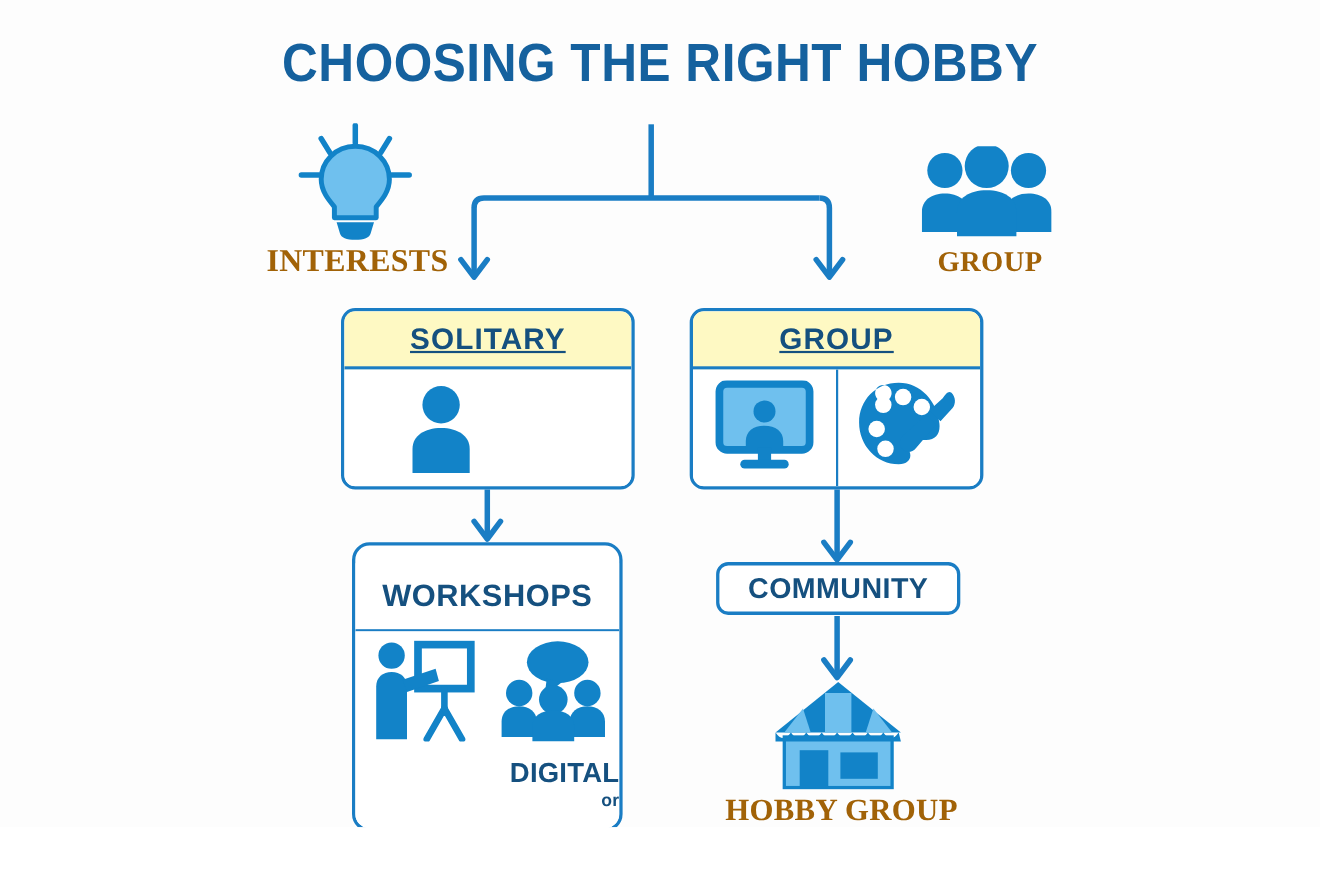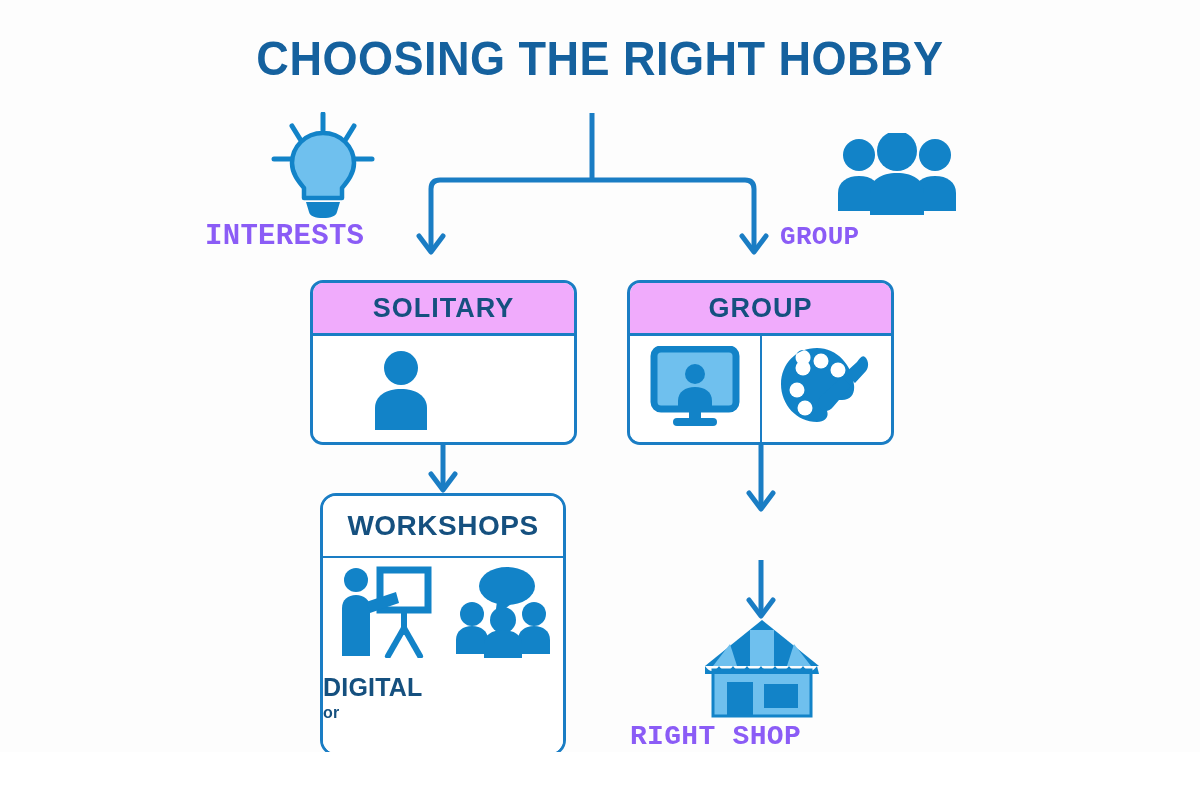--- a/index.html
+++ b/index.html
@@ -29,24 +29,24 @@
     font-weight: bold;
     letter-spacing: 0.5px;
     color: #15619e;
     font-family: "Liberation Sans", sans-serif;
     transform: scaleX(0.92);
   }
 
   
   .label {
     position: absolute;
-    text-align: left;
+    text-align: center;
     font-weight: bold;
-    color: #8b5cf6;
-    font-family: Liberation Mono, monospace;
+    color: #a16207;
+    font-family: Liberation Serif, serif;
     line-height: 1.05;
   }
 
   .label-interests {
     left: 205px;
     top: 222px;
     width: 240px;
     font-size: 29px;
     letter-spacing: 0.3px;
   }
@@ -81,26 +81,28 @@
   }
   .card-header {
     box-sizing: border-box;
     width: 100%;
     text-align: center;
     font-weight: bold;
     color: #15507f;
     font-family: "Liberation Sans", sans-serif;
   }
   .card-header.filled {
-    background: #f0abfc;
+    background: #fef9c3;
     border-bottom: 3px solid #1a7dc4;
+    text-decoration: underline;
   }
   .card-header.plain {
     background: #ffffff;
     border-bottom: 2.5px solid #1a7dc4;
+    margin-top: 16px;
   }
   .card-body {
     position: relative;
     width: 100%;
     background: #ffffff;
   }
 
   
   #card-solitary {
     left: 310px;
@@ -172,21 +174,21 @@
     display: flex;
     align-items: center;
     justify-content: center;
   }
   .ws-labels {
     display: flex;
     margin-top: 2px;
   }
   .ws-label-cell {
     flex: 1 1 50%;
-    text-align: left;
+    text-align: right;
     font-weight: bold;
     color: #15507f;
     font-size: 25px;
     line-height: 1.22;
     letter-spacing: 0.2px;
   }
   .ws-label-cell .sub {
     font-size: 16px;
     display: block;
   }
@@ -380,33 +382,36 @@
       </div>
       <div class="ws-labels">
         <div class="ws-label-cell">
           <span>DIGITAL</span>
           <span class="sub">or</span>
         </div>
       </div>
     </div>
   </div>
 
+  <div class="card" id="card-community">
+    <span class="pill-text">COMMUNITY</span>
+  </div>
 
   <div class="icon-wrap" style="left:700px; top:618px;">
     <svg width="124" height="100" viewBox="0 0 124 100" xmlns="http://www.w3.org/2000/svg">
 
       <rect x="13" y="52" width="98" height="46" fill="#6fc0ee" stroke="#1283c8" stroke-width="3"></rect>
 
       <rect x="27" y="64" width="26" height="34" fill="#1283c8"></rect>
 
       <rect x="64" y="66" width="34" height="24" fill="#1283c8"></rect>
 
       <path d="M 62 2 L 5 48 L 119 48 Z" fill="#1283c8"></path>
       <path d="M 13 48 L 37 48 L 30 26 Z" fill="#6fc0ee"></path>
       <path d="M 50 48 L 74 48 L 74 12 L 50 12 Z" fill="#6fc0ee"></path>
       <path d="M 87 48 L 111 48 L 94 26 Z" fill="#6fc0ee"></path>
 
       <path d="M 5 48 q 7 10 14 0 q 7 10 14 0 q 7 10 14 0 q 7 10 14 0 q 7 10 14 0 q 7 10 14 0 q 7 10 14 0 q 7 10 14 0 L 119 56 L 5 56 Z" fill="#1283c8"></path>
     </svg>
   </div>
-  <div class="label label-hobbyshop">RIGHT SHOP</div>
+  <div class="label label-hobbyshop">HOBBY GROUP</div>
 
 </div>
 
 </body></html>

